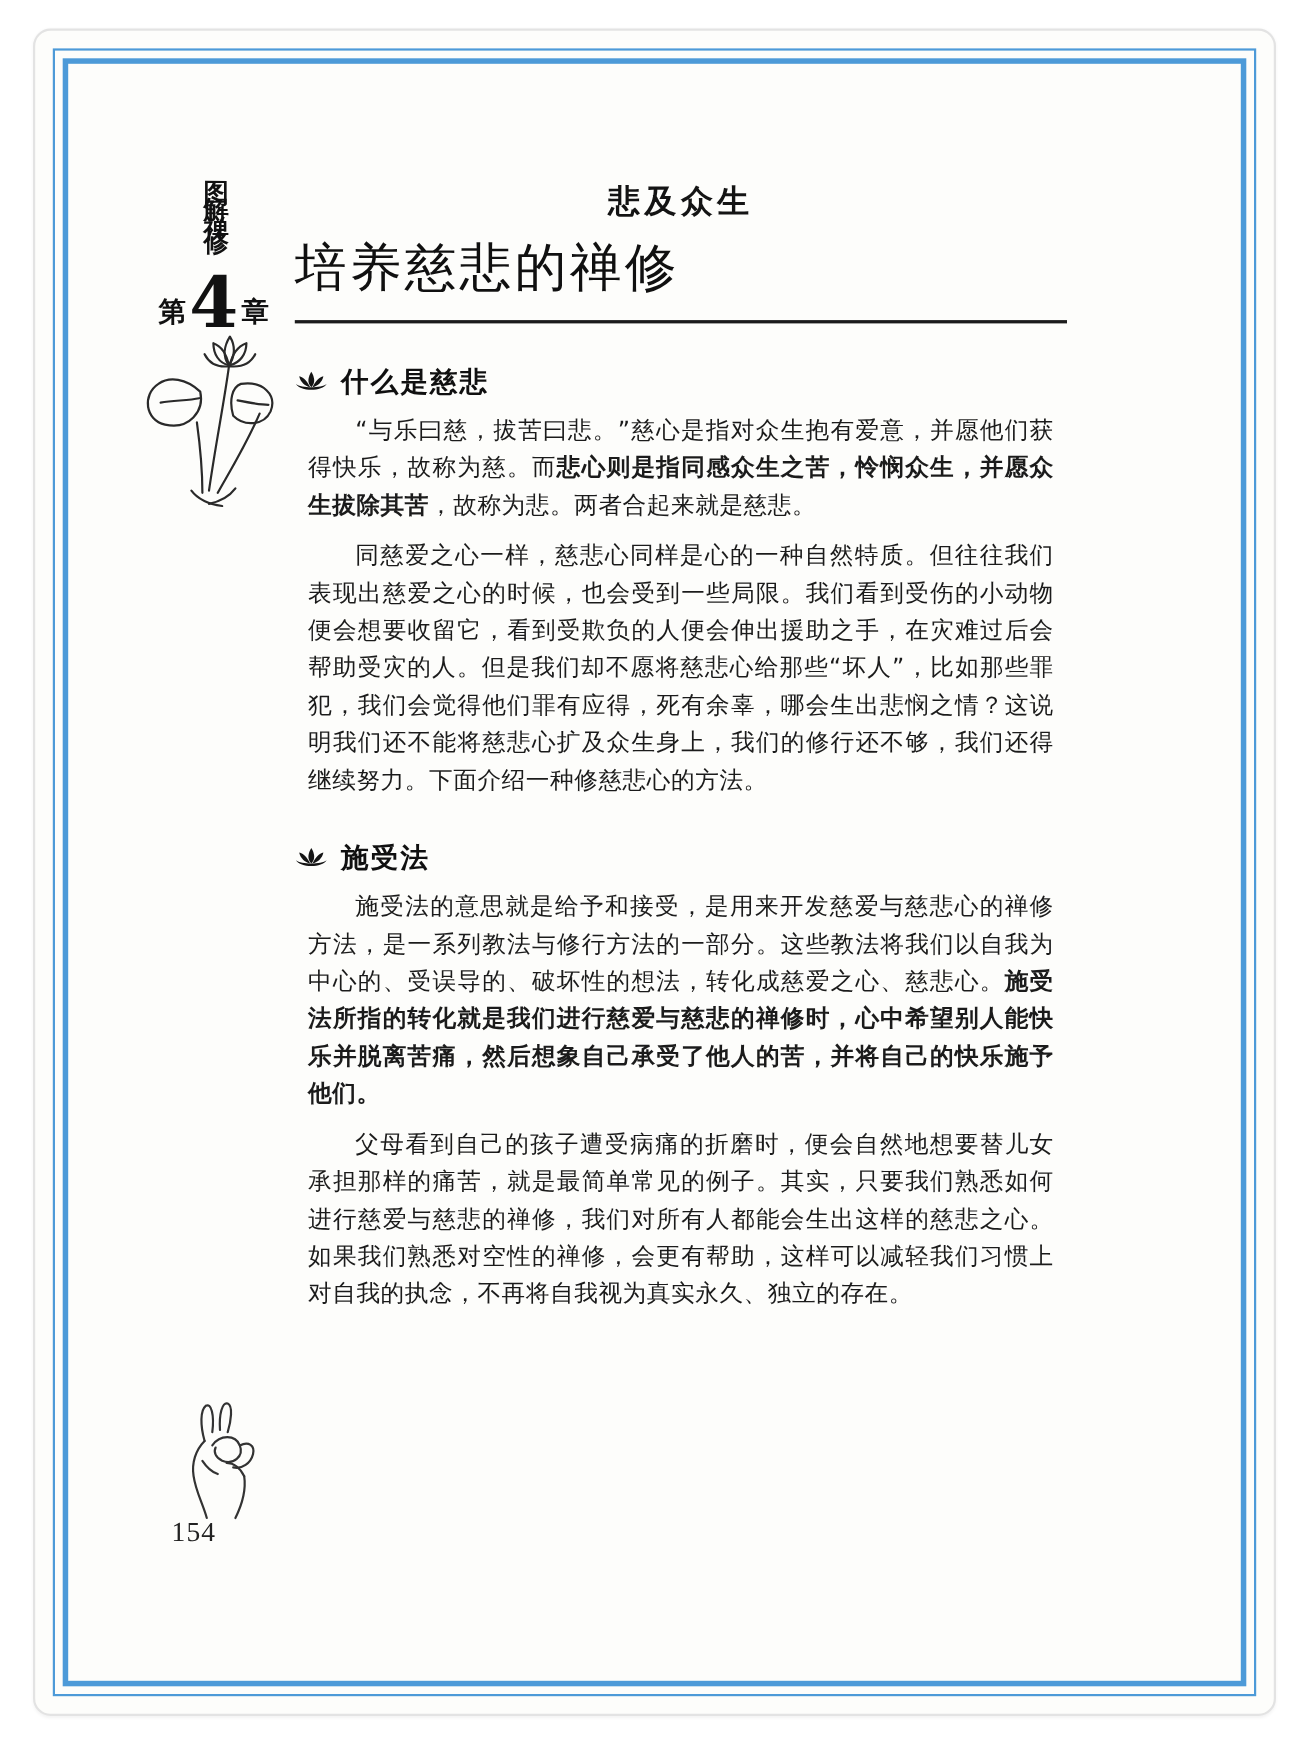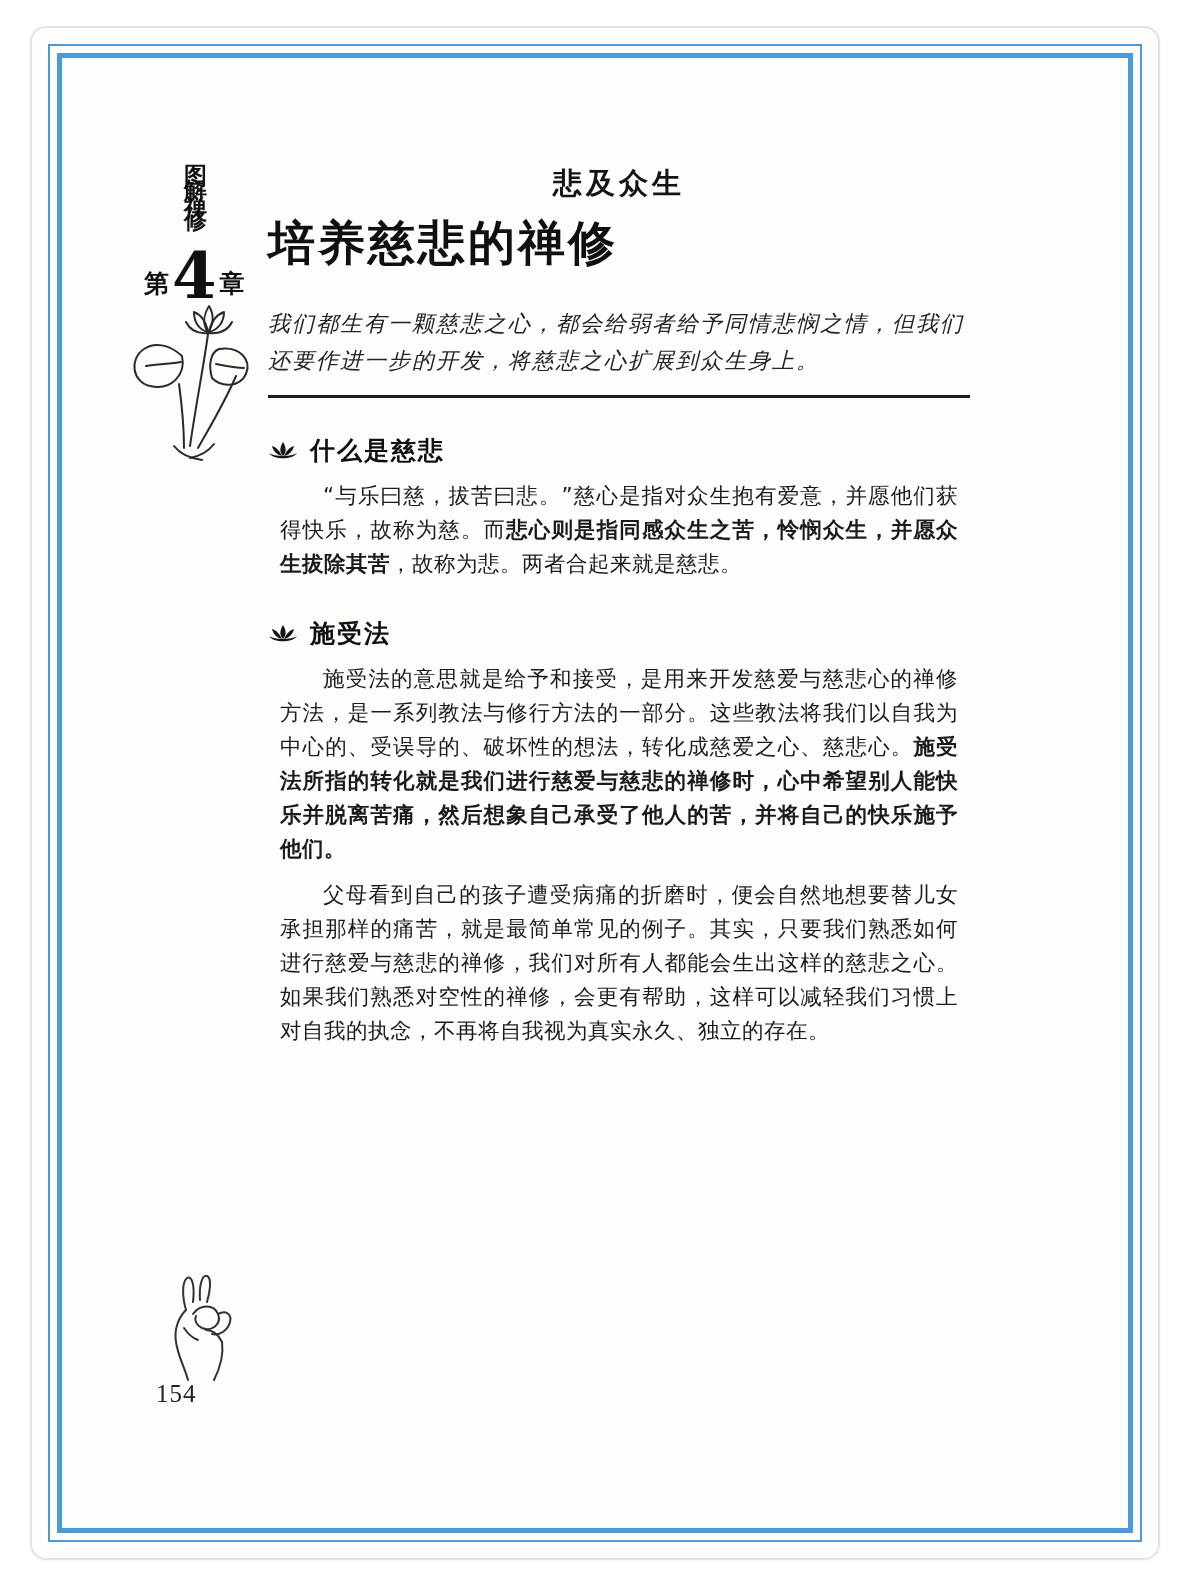--- a/index.html
+++ b/index.html
@@ -35,21 +35,21 @@
     font-family:Liberation Serif, serif;font-size:25px;color:#222;letter-spacing:1px;
   }
 
   
   .content{position:absolute;left:236px;top:136px;width:702px;}
   .subtitle{
     font-family:"DejaVu Serif",serif;font-size:29px;font-weight:700;
     letter-spacing:4px;color:#141414;text-align:center;
   }
   .title{
-    font-family:"DejaVu Serif",serif;font-size:47px;font-weight:700;
+    font-family:"DejaVu Serif",serif;font-size:47px;font-weight:400;
     letter-spacing:3px;margin:8px 0 0;color:#101010;
   }
   .intro{
     margin:30px 0 0;font-family:"DejaVu Serif",serif;font-style:italic;
     font-size:22px;line-height:37px;letter-spacing:2px;color:#232323;
   }
   .divider{height:0;border-top:3px solid #1c1c1c;margin:16px 0 0;}
 
   .sec-h{
     display:flex;align-items:center;gap:12px;margin:36px 0 12px;
@@ -91,33 +91,33 @@
     <path d="M84 40 C80 70 72 110 66 152"></path>
     <path d="M55 90 C58 112 60 132 60 154"></path>
     <path d="M112 82 C100 110 84 136 74 154"></path>
     <path d="M50 152 C56 160 64 164 78 166"></path>
     <path d="M90 150 C84 158 76 162 66 164"></path>
   </svg>
 
   <div class="content">
     <div class="subtitle">悲及众生</div>
     <h1 class="title">培养慈悲的禅修</h1>
-    <p class="intro">我们都生有一颗慈悲之心，都会给弱者给予同情悲悯之情，但我们还要作进一步的开发，将慈悲之心扩展到众生身上。</p>
     <div class="divider"></div>
 
     <h2 class="sec-h">
       <svg class="bullet" width="30" height="20" viewBox="0 0 30 20" fill="#151515">
         <path d="M15 1 C12 6 11 11 15 15 C19 11 18 6 15 1 Z"></path>
         <path d="M4 5 C5 10 9 14 14 15 C11 9 8 6 4 5 Z"></path>
         <path d="M26 5 C25 10 21 14 16 15 C19 9 22 6 26 5 Z"></path>
         <path d="M1 12 C5 19 25 19 29 12 C24 16 6 16 1 12 Z"></path>
       </svg>
       <span>什么是慈悲</span>
     </h2>
     <p class="body"><span>“与乐曰慈，拔苦曰悲。”慈心是指对众生抱有爱意，并愿他们获得快乐，故称为慈。而</span><span class="b">悲心则是指同感众生之苦，怜悯众生，并愿众生拔除其苦</span><span>，故称为悲。两者合起来就是慈悲。</span></p>
+    <p class="body"><span>同慈爱之心一样，慈悲心同样是心的一种自然特质。但往往我们表现出慈爱之心的时候，也会受到一些局限。我们看到受伤的小动物便会想要收留它，看到受欺负的人便会伸出援助之手，在灾难过后会帮助受灾的人。但是我们却不愿将慈悲心给那些“坏人”，比如那些罪犯，我们会觉得他们罪有应得，死有余辜，哪会生出悲悯之情？这说明我们还不能将慈悲心扩及众生身上，我们的修行还不够，我们还得继续努力。下面介绍一种修慈悲心的方法。</span></p>
 
     <h2 class="sec-h">
       <svg class="bullet" width="30" height="20" viewBox="0 0 30 20" fill="#151515">
         <path d="M15 1 C12 6 11 11 15 15 C19 11 18 6 15 1 Z"></path>
         <path d="M4 5 C5 10 9 14 14 15 C11 9 8 6 4 5 Z"></path>
         <path d="M26 5 C25 10 21 14 16 15 C19 9 22 6 26 5 Z"></path>
         <path d="M1 12 C5 19 25 19 29 12 C24 16 6 16 1 12 Z"></path>
       </svg>
       <span>施受法</span>
     </h2>

